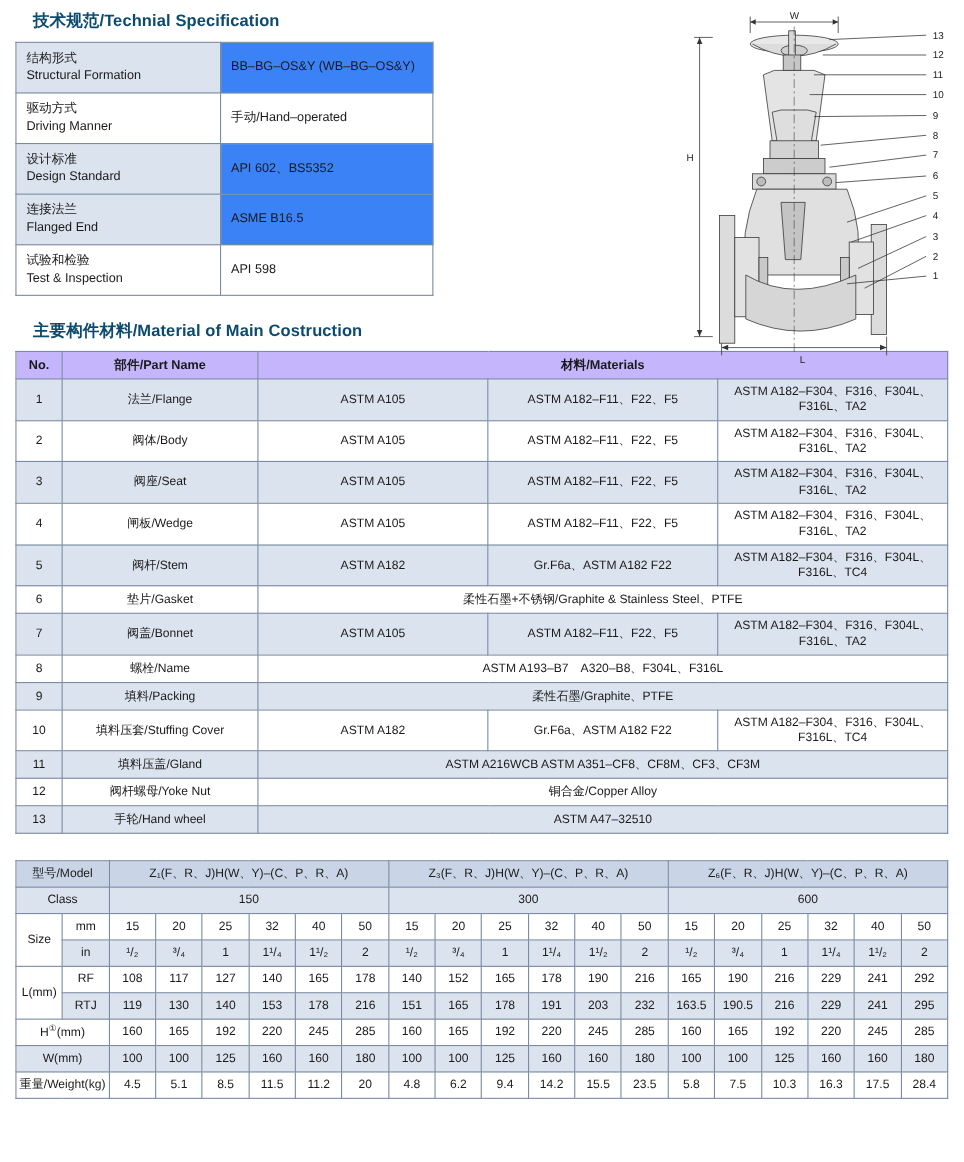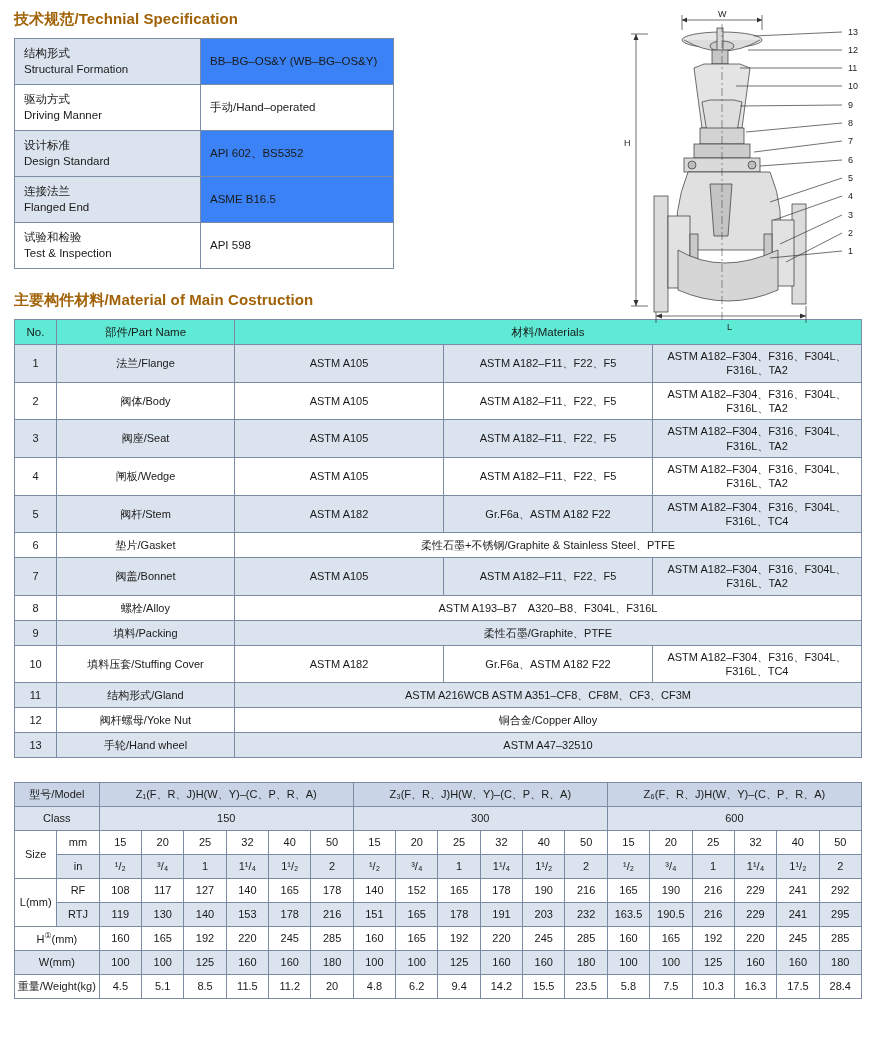--- a/index.html
+++ b/index.html
@@ -8,22 +8,22 @@
     width: 876px; height: 1056px;
     background: #ffffff;
     font-family: "Liberation Sans", sans-serif;
     color: #1a1a1a;
   }
   .page { position: relative; width: 876px; height: 1056px; padding: 10px 14px; }
 
   h2.section-title {
     font-size: 15px;
     font-weight: bold;
-    color: #a16207;
-    margin: 0 0 9px 0;
+    color: #0c4a6e;
+    margin: 0 0 9px 16px;
     letter-spacing: 0.1px;
   }
 
   
   .sec1 { position: relative; }
   .spec-table {
     border-collapse: collapse;
     width: 380px;
     table-layout: fixed;
   }
@@ -62,21 +62,21 @@
     table-layout: fixed;
   }
   .mat-table th, .mat-table td {
     border: 1px solid #7b8ba3;
     font-size: 11px;
     text-align: center;
     padding: 4px 3px;
     line-height: 1.3;
     height: 25px;
   }
-  .mat-table th { background: #5eead4; font-weight: normal; font-size: 11.5px; }
+  .mat-table th { background: #c4b5fd; font-weight: bold; font-size: 11.5px; }
   .mat-table tr.shade td { background: #dbe3ee; }
   .mat-table tr.plain td { background: #ffffff; }
   .col-no { width: 42px; }
   .col-part { width: 178px; }
   .col-m1 { width: 106px; }
   .col-m2 { width: 210px; }
   .col-m3 { width: 312px; }
 
   
   .sec3 { margin-top: 24px; }
@@ -296,38 +296,38 @@
         </tr>
         <tr class="shade">
           <td class="col-no">7</td>
           <td class="col-part">阀盖/Bonnet</td>
           <td class="col-m1">ASTM A105</td>
           <td class="col-m2">ASTM A182–F11、F22、F5</td>
           <td class="col-m3">ASTM A182–F304、F316、F304L、F316L、TA2</td>
         </tr>
         <tr class="plain">
           <td class="col-no">8</td>
-          <td class="col-part">螺栓/Alloy</td>
+          <td class="col-part">螺栓/Name</td>
           <td colspan="3">ASTM A193–B7　A320–B8、F304L、F316L</td>
         </tr>
         <tr class="shade">
           <td class="col-no">9</td>
           <td class="col-part">填料/Packing</td>
           <td colspan="3">柔性石墨/Graphite、PTFE</td>
         </tr>
         <tr class="plain">
           <td class="col-no">10</td>
           <td class="col-part">填料压套/Stuffing Cover</td>
           <td class="col-m1">ASTM A182</td>
           <td class="col-m2">Gr.F6a、ASTM A182 F22</td>
           <td class="col-m3">ASTM A182–F304、F316、F304L、F316L、TC4</td>
         </tr>
         <tr class="shade">
           <td class="col-no">11</td>
-          <td class="col-part">结构形式/Gland</td>
+          <td class="col-part">填料压盖/Gland</td>
           <td colspan="3">ASTM A216WCB ASTM A351–CF8、CF8M、CF3、CF3M</td>
         </tr>
         <tr class="plain">
           <td class="col-no">12</td>
           <td class="col-part">阀杆螺母/Yoke Nut</td>
           <td colspan="3">铜合金/Copper Alloy</td>
         </tr>
         <tr class="shade">
           <td class="col-no">13</td>
           <td class="col-part">手轮/Hand wheel</td>

